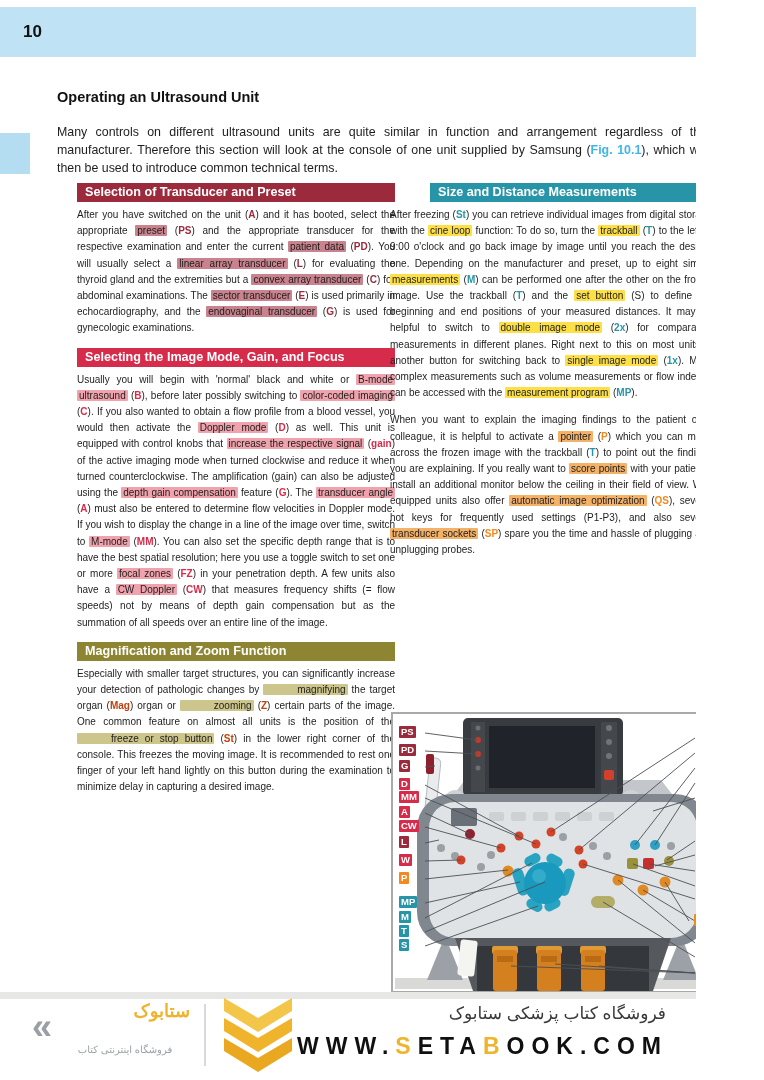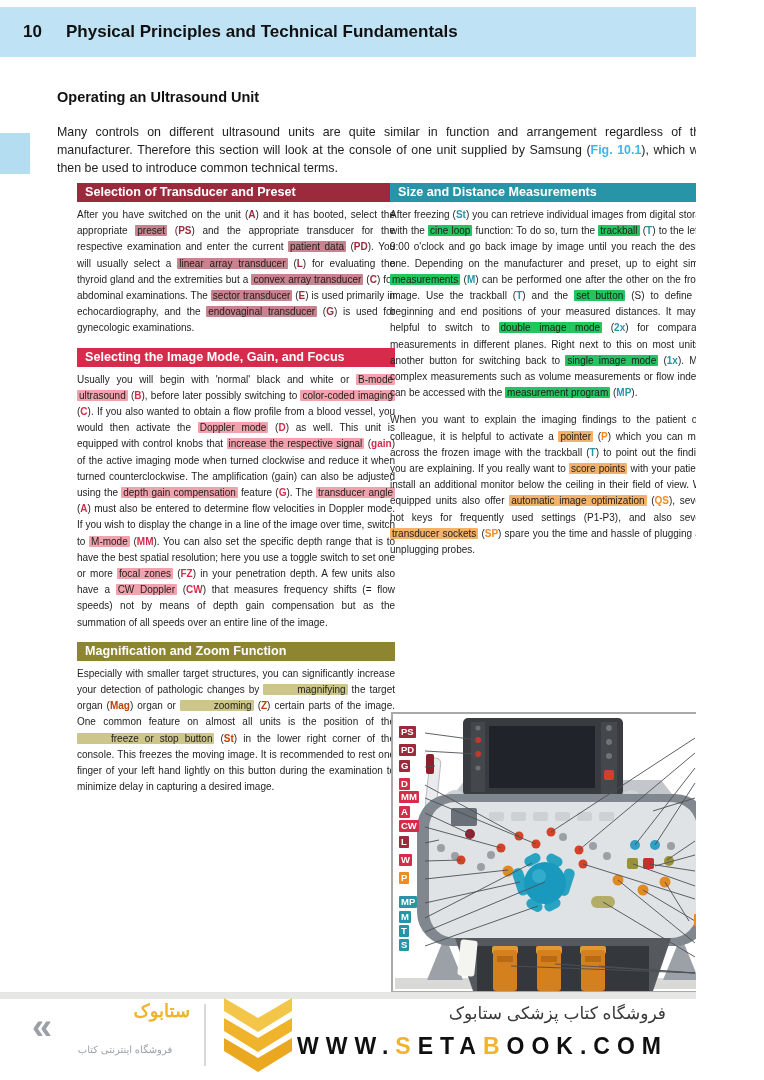--- a/index.html
+++ b/index.html
@@ -23,21 +23,21 @@
   .sec{margin-bottom:11px;}
   .sec-bar{color:#fff;font-weight:bold;font-size:12.6px;padding:2px 8px 3px 8px;}
   .sec-body{font-size:10px;line-height:16.2px;color:#1d1d1d;text-align:justify;margin:5px 0 0 0;}
   .seg-h{padding:0 2px;border-radius:1px;-webkit-box-decoration-break:clone;box-decoration-break:clone;}
   .seg-c{font-weight:bold;}
   .teal-ov{color:#2795a7 !important;}
 
   .sec-maroon  .sec-bar{background:#9b2b3c;} .sec-maroon  .seg-h{background:#c9838e;} .sec-maroon  .seg-c{color:#9b2b3c;}
   .sec-crimson .sec-bar{background:#d62b4a;} .sec-crimson .seg-h{background:#f0a3ad;} .sec-crimson .seg-c{color:#d62b4a;}
   .sec-olive   .sec-bar{background:#8d8531;} .sec-olive   .seg-h{background:#cdc68c;padding-left:34px;} .sec-olive   .seg-c{color:#c2410c;}
-  .sec-teal    .sec-bar{background:#2795a7;} .sec-teal    .seg-h{background:#22c55e;} .sec-teal    .seg-c{color:#2795a7;}
+  .sec-teal    .sec-bar{background:#2795a7;margin-left:40px;} .sec-teal    .seg-h{background:#fde047;} .sec-teal    .seg-c{color:#2795a7;}
   .sec-orange  .sec-bar{background:#f18a20;} .sec-orange  .seg-h{background:#f4b168;} .sec-orange  .seg-c{color:#f18a20;}
 
   
   .fig-frame{position:absolute;left:391px;top:712px;width:341px;height:281px;border:2px solid #a9a9a9;background:#fff;box-sizing:border-box;}
   .fig-inner{position:absolute;left:0;top:0;width:337px;height:277px;}
   .flabel{position:absolute;font-size:9.5px;font-weight:bold;color:#fff;line-height:12px;padding:0 2px;border-radius:1px;white-space:nowrap;}
   .flabel[data-color="maroon"]{background:#9b2b3c;}
   .flabel[data-color="crimson"]{background:#d62b4a;}
   .flabel[data-color="teal"]{background:#2795a7;}
   .flabel[data-color="olive"]{background:#8d8531;}
@@ -54,21 +54,20 @@
   .logo .ltag{position:absolute;left:28px;top:46px;width:130px;text-align:center;font-size:10px;color:#9aa0a6;direction:rtl;}
   .logo .ldiv{position:absolute;left:172px;top:6px;width:2px;height:62px;background:#d9d9d9;}
 </style>
 </head>
 <body>
 
 <div class="page">
 
   <div class="band">
     <span class="num">10</span>
-    <span class="ctitle">Physical Principles and Technical Fundamentals</span>
   </div>
   <div class="chapter-tab"></div>
 
   <div class="art-title">Operating an Ultrasound Unit</div>
   <p class="intro" id="intro">Many controls on different ultrasound units are quite similar in function and arrangement regardless of the manufacturer. Therefore this section will look at the console of one unit supplied by Samsung (<span class="fig-ref">Fig. 10.1</span>), which will then be used to introduce common technical terms.</p>
 
   <div class="col" id="col-left">
       <section class="sec sec-maroon">
         <div class="sec-bar">Selection of Transducer and Preset</div>
         <p class="sec-body">After you have switched on the unit (<span class="seg-c">A</span>) and it has booted, select the appropriate <span class="seg-h">preset</span> (<span class="seg-c">PS</span>) and the appropriate transducer for the respective examination and enter the current <span class="seg-h">patient data</span> (<span class="seg-c">PD</span>). You will usually select a <span class="seg-h">linear array transducer</span> (<span class="seg-c">L</span>) for evaluating the thyroid gland and the extremities but a <span class="seg-h">convex array transducer</span> (<span class="seg-c">C</span>) for abdominal examinations. The <span class="seg-h">sector transducer</span> (<span class="seg-c">E</span>) is used primarily in echocardiography, and the <span class="seg-h">endovaginal transducer</span> (<span class="seg-c">G</span>) is used for gynecologic examinations.</p>

